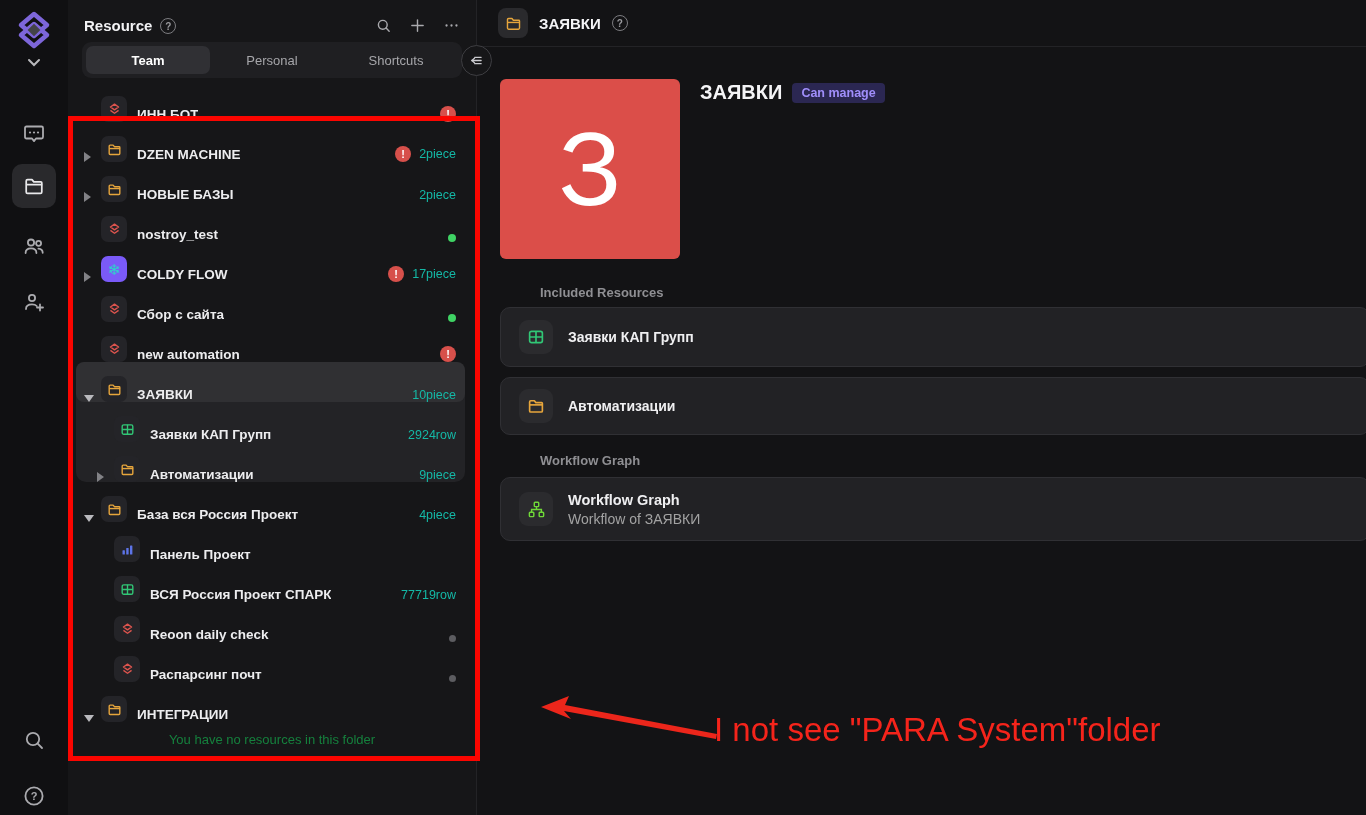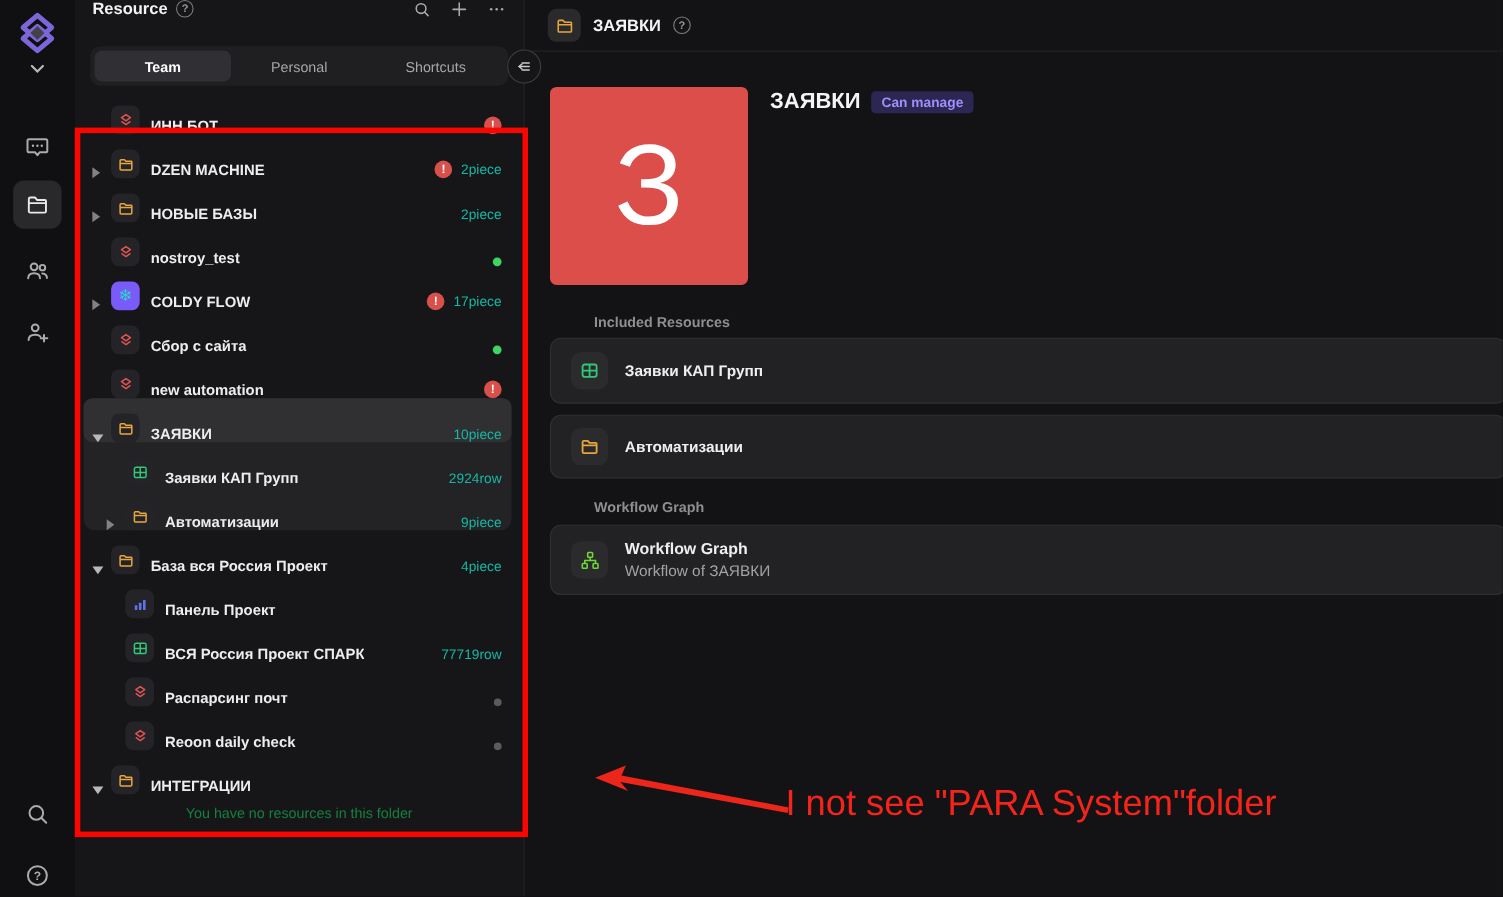--- a/index.html
+++ b/index.html
@@ -9,21 +9,21 @@
 
   
   .rail { position:absolute; left:0; top:0; width:68px; height:815px; background:#101012; }
   .rail-item { position:absolute; left:0; width:68px; display:flex; justify-content:center; color:#ABABAF; }
   .rail-box { width:44px; height:44px; border-radius:10px; background:#29292C; display:flex; align-items:center; justify-content:center; }
   .logo-wrap { position:absolute; top:8px; }
   .chevron-wrap { position:absolute; top:58px; }
 
   
   .panel { position:absolute; left:68px; top:0; width:409px; height:815px; background:#161618; border-right:1px solid #232326; }
-  .panel-header { height:34px; padding:0 16px; display:flex; align-items:flex-start; gap:8px; }
+  .panel-header { height:34px; padding:0 16px; display:flex; align-items:flex-end; gap:8px; }
   .panel-title { color:#F2F2F4; font-size:15px; font-weight:700; }
   .help-circ { width:16px; height:16px; border-radius:50%; border:1.5px solid #7C7C80; color:#9A9A9E;
     font-size:10px; font-weight:700; display:flex; align-items:center; justify-content:center; flex:none; }
   .panel-header-icons { margin-left:auto; display:flex; align-items:center; gap:17px; color:#A9A9AD; }
   .tabs { margin:8px 14px 0; height:36px; background:#1F1F22; border-radius:9px; padding:4px; display:flex; }
   .tab { flex:1; display:flex; align-items:center; justify-content:center; font-size:13px; color:#A6A6AA; border-radius:7px; cursor:default; }
   .tab.active { background:#303034; color:#FFFFFF; font-weight:700; }
   .res-row { margin:10px 16px 2px; height:26px; display:flex; align-items:center; }
   .res-row-label { color:#96969A; font-size:13px; }
   .res-row-icons { margin-left:auto; display:flex; align-items:center; gap:17px; color:#A9A9AD; }
@@ -372,36 +372,36 @@
         <div class="t-row indent1">
           <span class="arrow-slot"></span>
           <span class="res-icon">
             <svg width="15" height="15" viewBox="0 0 24 24">
               <g fill="none" stroke="#DD544E" stroke-width="2.2" stroke-linejoin="round">
                 <path d="M12 3.5 L18.5 8 L12 12.5 L5.5 8 Z"></path>
                 <path d="M5.5 13.5 L12 18 L18.5 13.5"></path>
               </g>
             </svg>
           </span>
+          <span class="t-label">Reoon daily check</span>
+          <span class="t-meta">
+            <span class="dot-gray"></span>
+          </span>
+        </div>
+        <div class="t-row indent1">
+          <span class="arrow-slot"></span>
+          <span class="res-icon">
+            <svg width="15" height="15" viewBox="0 0 24 24">
+              <g fill="none" stroke="#DD544E" stroke-width="2.2" stroke-linejoin="round">
+                <path d="M12 3.5 L18.5 8 L12 12.5 L5.5 8 Z"></path>
+                <path d="M5.5 13.5 L12 18 L18.5 13.5"></path>
+              </g>
+            </svg>
+          </span>
           <span class="t-label">Распарсинг почт</span>
-          <span class="t-meta">
-            <span class="dot-gray"></span>
-          </span>
-        </div>
-        <div class="t-row indent1">
-          <span class="arrow-slot"></span>
-          <span class="res-icon">
-            <svg width="15" height="15" viewBox="0 0 24 24">
-              <g fill="none" stroke="#DD544E" stroke-width="2.2" stroke-linejoin="round">
-                <path d="M12 3.5 L18.5 8 L12 12.5 L5.5 8 Z"></path>
-                <path d="M5.5 13.5 L12 18 L18.5 13.5"></path>
-              </g>
-            </svg>
-          </span>
-          <span class="t-label">Reoon daily check</span>
           <span class="t-meta">
             <span class="dot-gray"></span>
           </span>
         </div>
         <div class="t-row">
           <span class="arrow-slot">
             <span class="tri-down"></span>
           </span>
           <span class="res-icon">
             <svg width="15" height="15" viewBox="0 0 24 24">

